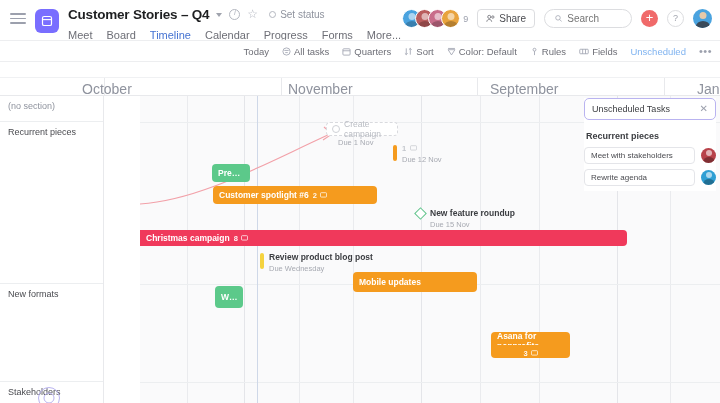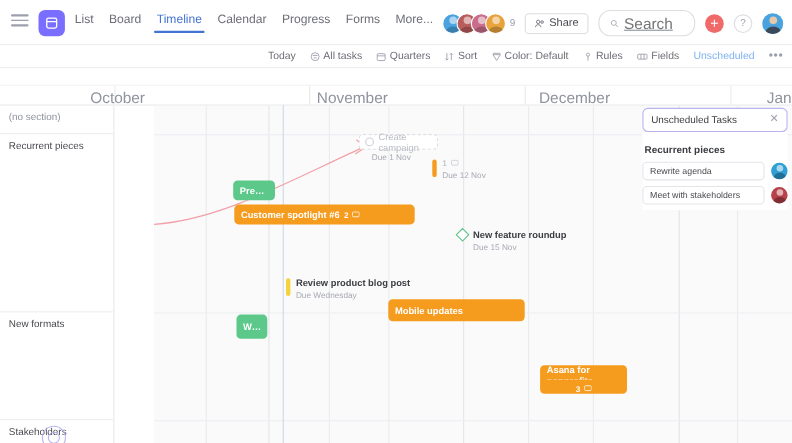--- a/index.html
+++ b/index.html
@@ -96,22 +96,22 @@
     padding: 3px 8px; font-size: 10px; color: #4a4b50;
     background: #fff; cursor: pointer; white-space: nowrap;
   }
   .share-btn svg { display: block; }
   .search-box {
     display: flex; align-items: center; gap: 5px;
     border: 1px solid #dcdde0; border-radius: 11px;
     padding: 3px 10px; width: 88px; background: #fff; cursor: text;
   }
   .search-box input {
-    border: none; outline: none; font-size: 14px; color: #8f939e;
-    width: 100%; background: transparent; font-family: inherit; text-decoration: underline;
+    border: none; outline: none; font-size: 10px; color: #8f939e;
+    width: 100%; background: transparent; font-family: inherit;
   }
   .plus-btn {
     width: 17px; height: 17px; border-radius: 50%; background: #f06a6a;
     color: #fff; font-size: 13px; line-height: 15px; text-align: center;
     cursor: pointer; flex: none; font-weight: 300;
   }
   .help-btn {
     width: 17px; height: 17px; border-radius: 50%;
     border: 1px solid #dcdde0; color: #a0a3ad; font-size: 9px;
     line-height: 15px; text-align: center; cursor: pointer; flex: none;
@@ -302,22 +302,32 @@
   </div>
 
   <div class="proj-icon">
     <svg width="12" height="12" viewBox="0 0 12 12">
       <rect x="1.5" y="1.5" width="9" height="9" rx="1.6" fill="none" stroke="#fff" stroke-width="1.2"></rect>
       <line x1="1.5" y1="4.6" x2="10.5" y2="4.6" stroke="#fff" stroke-width="1.1"></line>
     </svg>
   </div>
 
   <div class="title-block">
+    <div class="title-row">
+      <span class="proj-title">Customer Stories – Q4</span>
+      <span class="caret-dn"></span>
+      <span class="ic-circle"></span>
+      <span class="ic-star">☆</span>
+      <span class="set-status">
+        <span class="status-dot"></span>
+        <span class="set-status-label">Set status</span>
+      </span>
+    </div>
     <div class="tabs">
-      <div class="tab">List</div>
+      <div class="tab">Meet</div>
       <div class="tab">Board</div>
       <div class="tab active">Timeline</div>
       <div class="tab">Calendar</div>
       <div class="tab">Progress</div>
       <div class="tab">Forms</div>
       <div class="tab">More...</div>
     </div>
   </div>
 
   <div class="top-right">
@@ -414,21 +424,21 @@
 
 <div class="gridwrap">
 
   <div class="months">
     <div class="month-sep" style="left:104px"></div>
     <div class="month-sep" style="left:281px"></div>
     <div class="month-sep" style="left:477px"></div>
     <div class="month-sep" style="left:664px"></div>
     <div class="month-label" style="left:82px">October</div>
     <div class="month-label" style="left:288px">November</div>
-    <div class="month-label" style="left:490px">December</div>
+    <div class="month-label" style="left:490px">September</div>
     <div class="month-label" style="left:697px">January</div>
   </div>
 
   <div class="body">
 
     <div class="rowlabels">
       <div class="rowlabel muted" style="top:0px;height:26px">(no section)</div>
       <div class="rowlabel" style="top:26px;height:162px">Recurrent pieces</div>
       <div class="rowlabel" style="top:188px;height:98px">New formats</div>
       <div class="rowlabel" style="top:286px;height:26px">Stakeholders</div>
@@ -495,20 +505,29 @@
       </div>
 
       <div class="milestone" style="left:276px;top:112px">
         <div class="diamond"></div>
         <div class="task-txt">
           <div class="task-title">New feature roundup</div>
           <div class="task-due">Due 15 Nov</div>
         </div>
       </div>
 
+      <div class="bar" style="left:0px;top:134px;width:487px;height:16px;background:#f0395b;border-radius:0 4px 4px 0">
+        <span class="bar-text">Christmas campaign</span>
+        <span class="badges">
+          <span class="badge-num">8</span>
+          <svg width="7" height="7" viewBox="0 0 8 8">
+            <rect x="0.5" y="0.8" width="7" height="5" rx="1" fill="none" stroke="#fff" stroke-width="0.9"></rect>
+          </svg>
+        </span>
+      </div>
 
       <div class="task-inline" style="left:120px;top:156px">
         <div class="task-stub" style="height:16px;background:#f5d33e"></div>
         <div class="task-txt">
           <div class="task-title">Review product blog post</div>
           <div class="task-due">Due Wednesday</div>
         </div>
       </div>
 
       <div class="bar" style="left:213px;top:176px;width:124px;height:20px;background:#f59b1e">
@@ -532,25 +551,25 @@
     </div>
 
     <div class="unsched">
       <div class="unsched-head">
         <span class="unsched-title">Unscheduled Tasks</span>
         <span class="x-icon">✕</span>
       </div>
       <div class="unsched-section">Recurrent pieces</div>
 
       <div class="unsched-item">
+        <div class="unsched-card">Meet with stakeholders</div>
+        <div class="unsched-av" style="background:#b8424a"></div>
+      </div>
+      <div class="unsched-item">
         <div class="unsched-card">Rewrite agenda</div>
         <div class="unsched-av" style="background:#2f9fd4"></div>
       </div>
-      <div class="unsched-item">
-        <div class="unsched-card">Meet with stakeholders</div>
-        <div class="unsched-av" style="background:#b8424a"></div>
-      </div>
     </div>
 
     <div class="cursor-ring" style="left:38px;top:291px"></div>
 
   </div>
 </div>
 
 </body></html>

